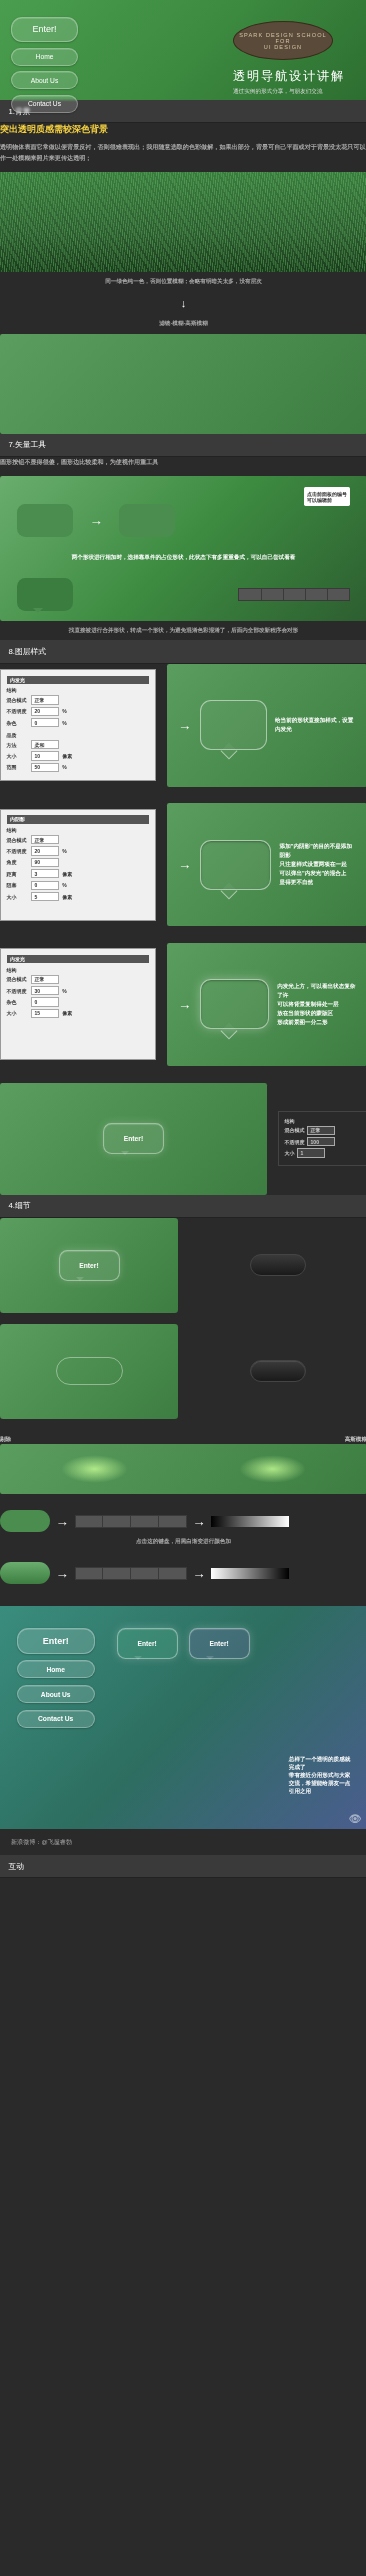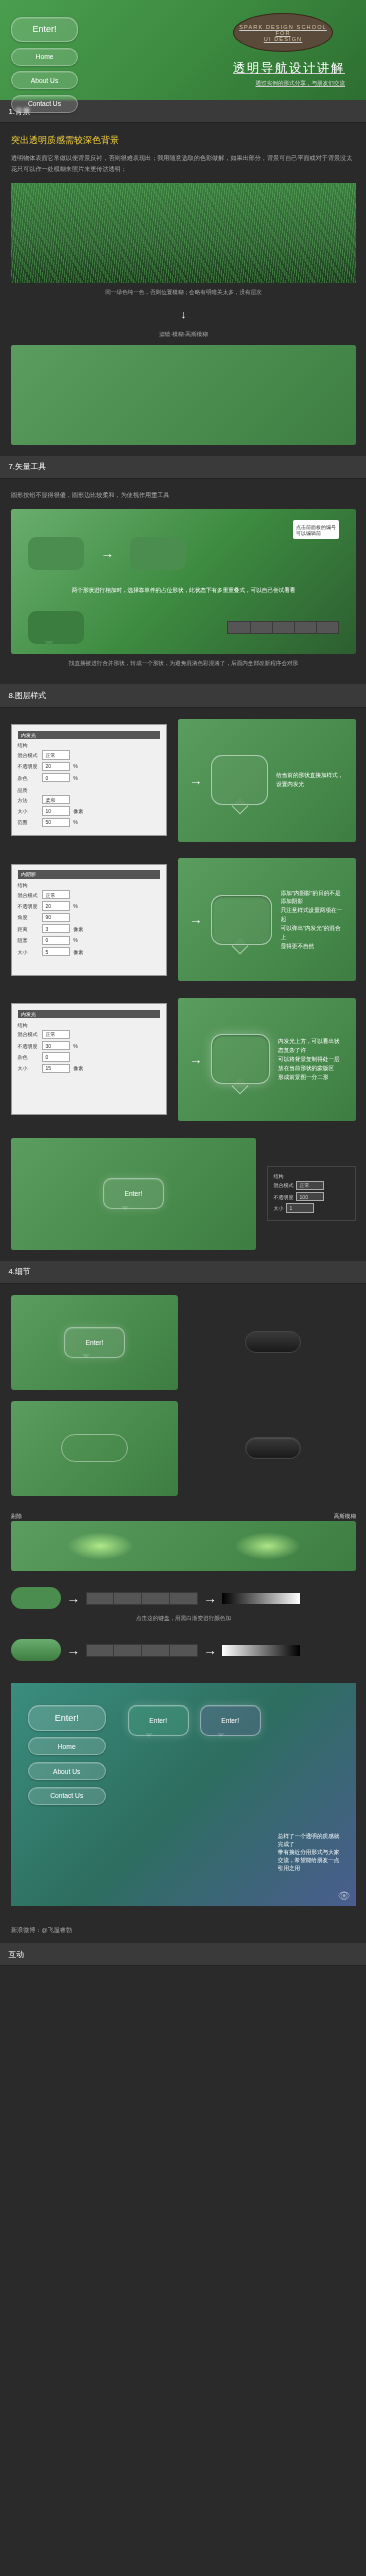--- a/index.html
+++ b/index.html
@@ -1,26 +1,26 @@
 <!DOCTYPE html>
 <html style="font-size:9px"><head>
 <meta charset="utf-8">
 <style>
 * { margin: 0; padding: 0; box-sizing: border-box; }
 body { background: #2a2a2a; font-family: "Microsoft YaHei", sans-serif; color: #ccc; width: 367px; }
 .header { background: linear-gradient(135deg, #4a9d4e 0%, #3d8b41 50%, #2d6e30 100%); padding: 16.7px 11px 11px; position: relative; height: 100px; }
 .nav-buttons { display: flex; flex-direction: column; gap: 5.6px; width: 67px; }
 .glass-btn { background: rgba(255,255,255,0.15); border: 0.6px solid rgba(255,255,255,0.3); border-radius: 11px; padding: 4.5px 11px; color: #fff; font-size: 6.7px; text-align: center; backdrop-filter: blur(1.1px); box-shadow: inset 0 0.6px 0.6px rgba(255,255,255,0.3), 0 0.6px 1.7px rgba(0,0,0,0.3); }
 .glass-btn.main { font-size: 9px; padding: 6.7px 14px; }
-.logo-area { position: absolute; right: 22px; top: 13px; text-align: right; text-decoration: underline; }
+.logo-area { position: absolute; right: 22px; top: 21px; text-align: left; }
 .oval-logo { background: #5a4a3a; border: 1.1px solid #3a2a1a; border-radius: 50%; width: 100px; height: 39px; display: flex; flex-direction: column; align-items: center; justify-content: center; color: #d4c4a4; font-size: 5.6px; letter-spacing: 1.1px; margin-bottom: 8.4px; }
 .title-cn { color: #fff; font-size: 12.3px; letter-spacing: 1.7px; }
 .subtitle-cn { color: #ddd; font-size: 5.6px; margin-top: 2.8px; }
 .section-header { background: #3a3a3a; padding: 5.6px 8.4px; color: #fff; font-size: 7.8px; border-bottom: 0.6px solid #222; }
-.content-block { padding: 11px; }
+.content-block { padding: 0; font-weight: bold; }
 .highlight-title { color: #f4d03f; font-size: 9px; margin-bottom: 5.6px; }
 .desc-text { color: #aaa; font-size: 6.1px; line-height: 1.8; margin-bottom: 8.4px; }
 .desc-text-sm { color: #aaa; font-size: 5.6px; line-height: 1.6; }
 .wheat-img { width: 100%; height: 100px; background: linear-gradient(to bottom, #3a7d3e 0%, #2d5e30 60%, #1a3d1c 100%); position: relative; overflow: hidden; }
 .wheat-img::before { content: ''; position: absolute; inset: 0; background: repeating-linear-gradient(85deg, transparent 0px, transparent 1.1px, rgba(120,200,120,0.3) 1.1px, rgba(120,200,120,0.3) 1.7px), repeating-linear-gradient(95deg, transparent 0px, transparent 1.7px, rgba(80,160,80,0.2) 1.7px, rgba(80,160,80,0.2) 2.2px); }
 .caption-center { text-align: center; color: #aaa; font-size: 5.6px; padding: 5.6px 0; }
 .arrow-down { text-align: center; color: #fff; font-size: 11px; padding: 5.6px 0; }
 .blur-box { width: 100%; height: 100px; background: linear-gradient(135deg, #5a9d5e 0%, #3d7d41 100%); border-radius: 2.2px; }
 .green-grad { width: 100%; height: 145px; background: linear-gradient(135deg, #6aad6e 0%, #3d8b41 50%, #2d5e30 100%); border-radius: 2.2px; padding: 16.7px; position: relative; }
 .shape-row { display: flex; align-items: center; gap: 16.7px; margin: 11px 0; }

